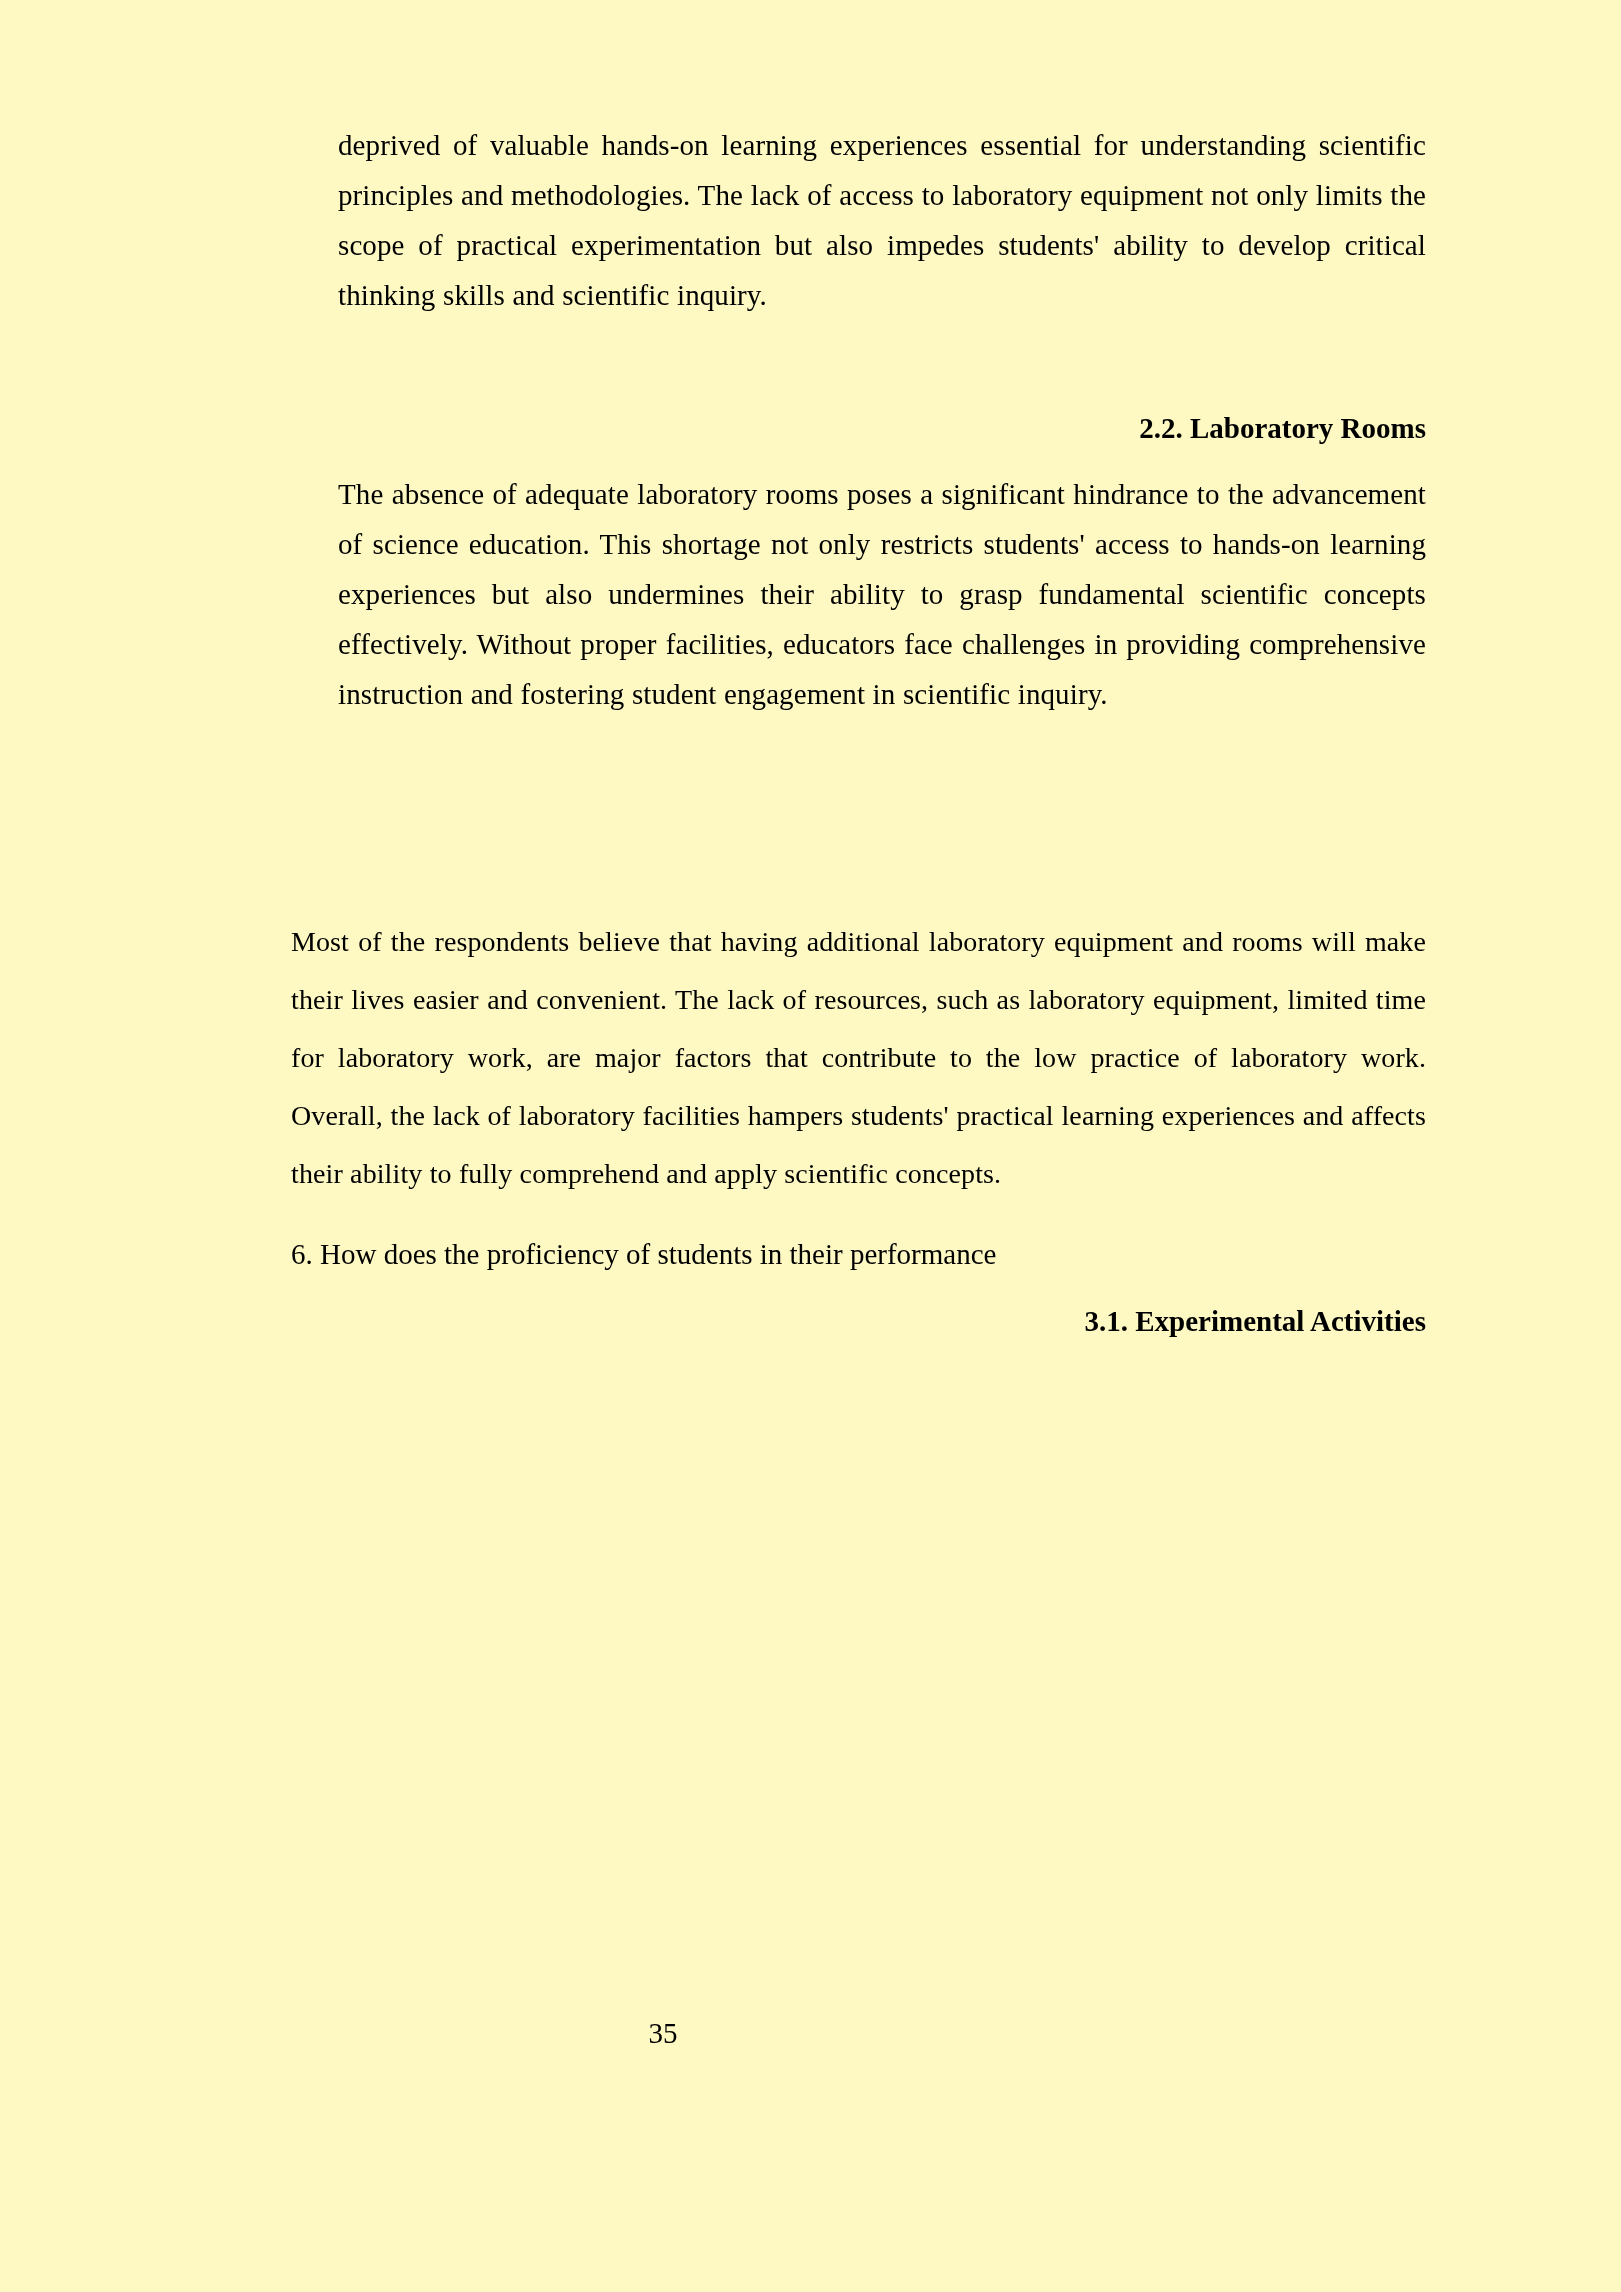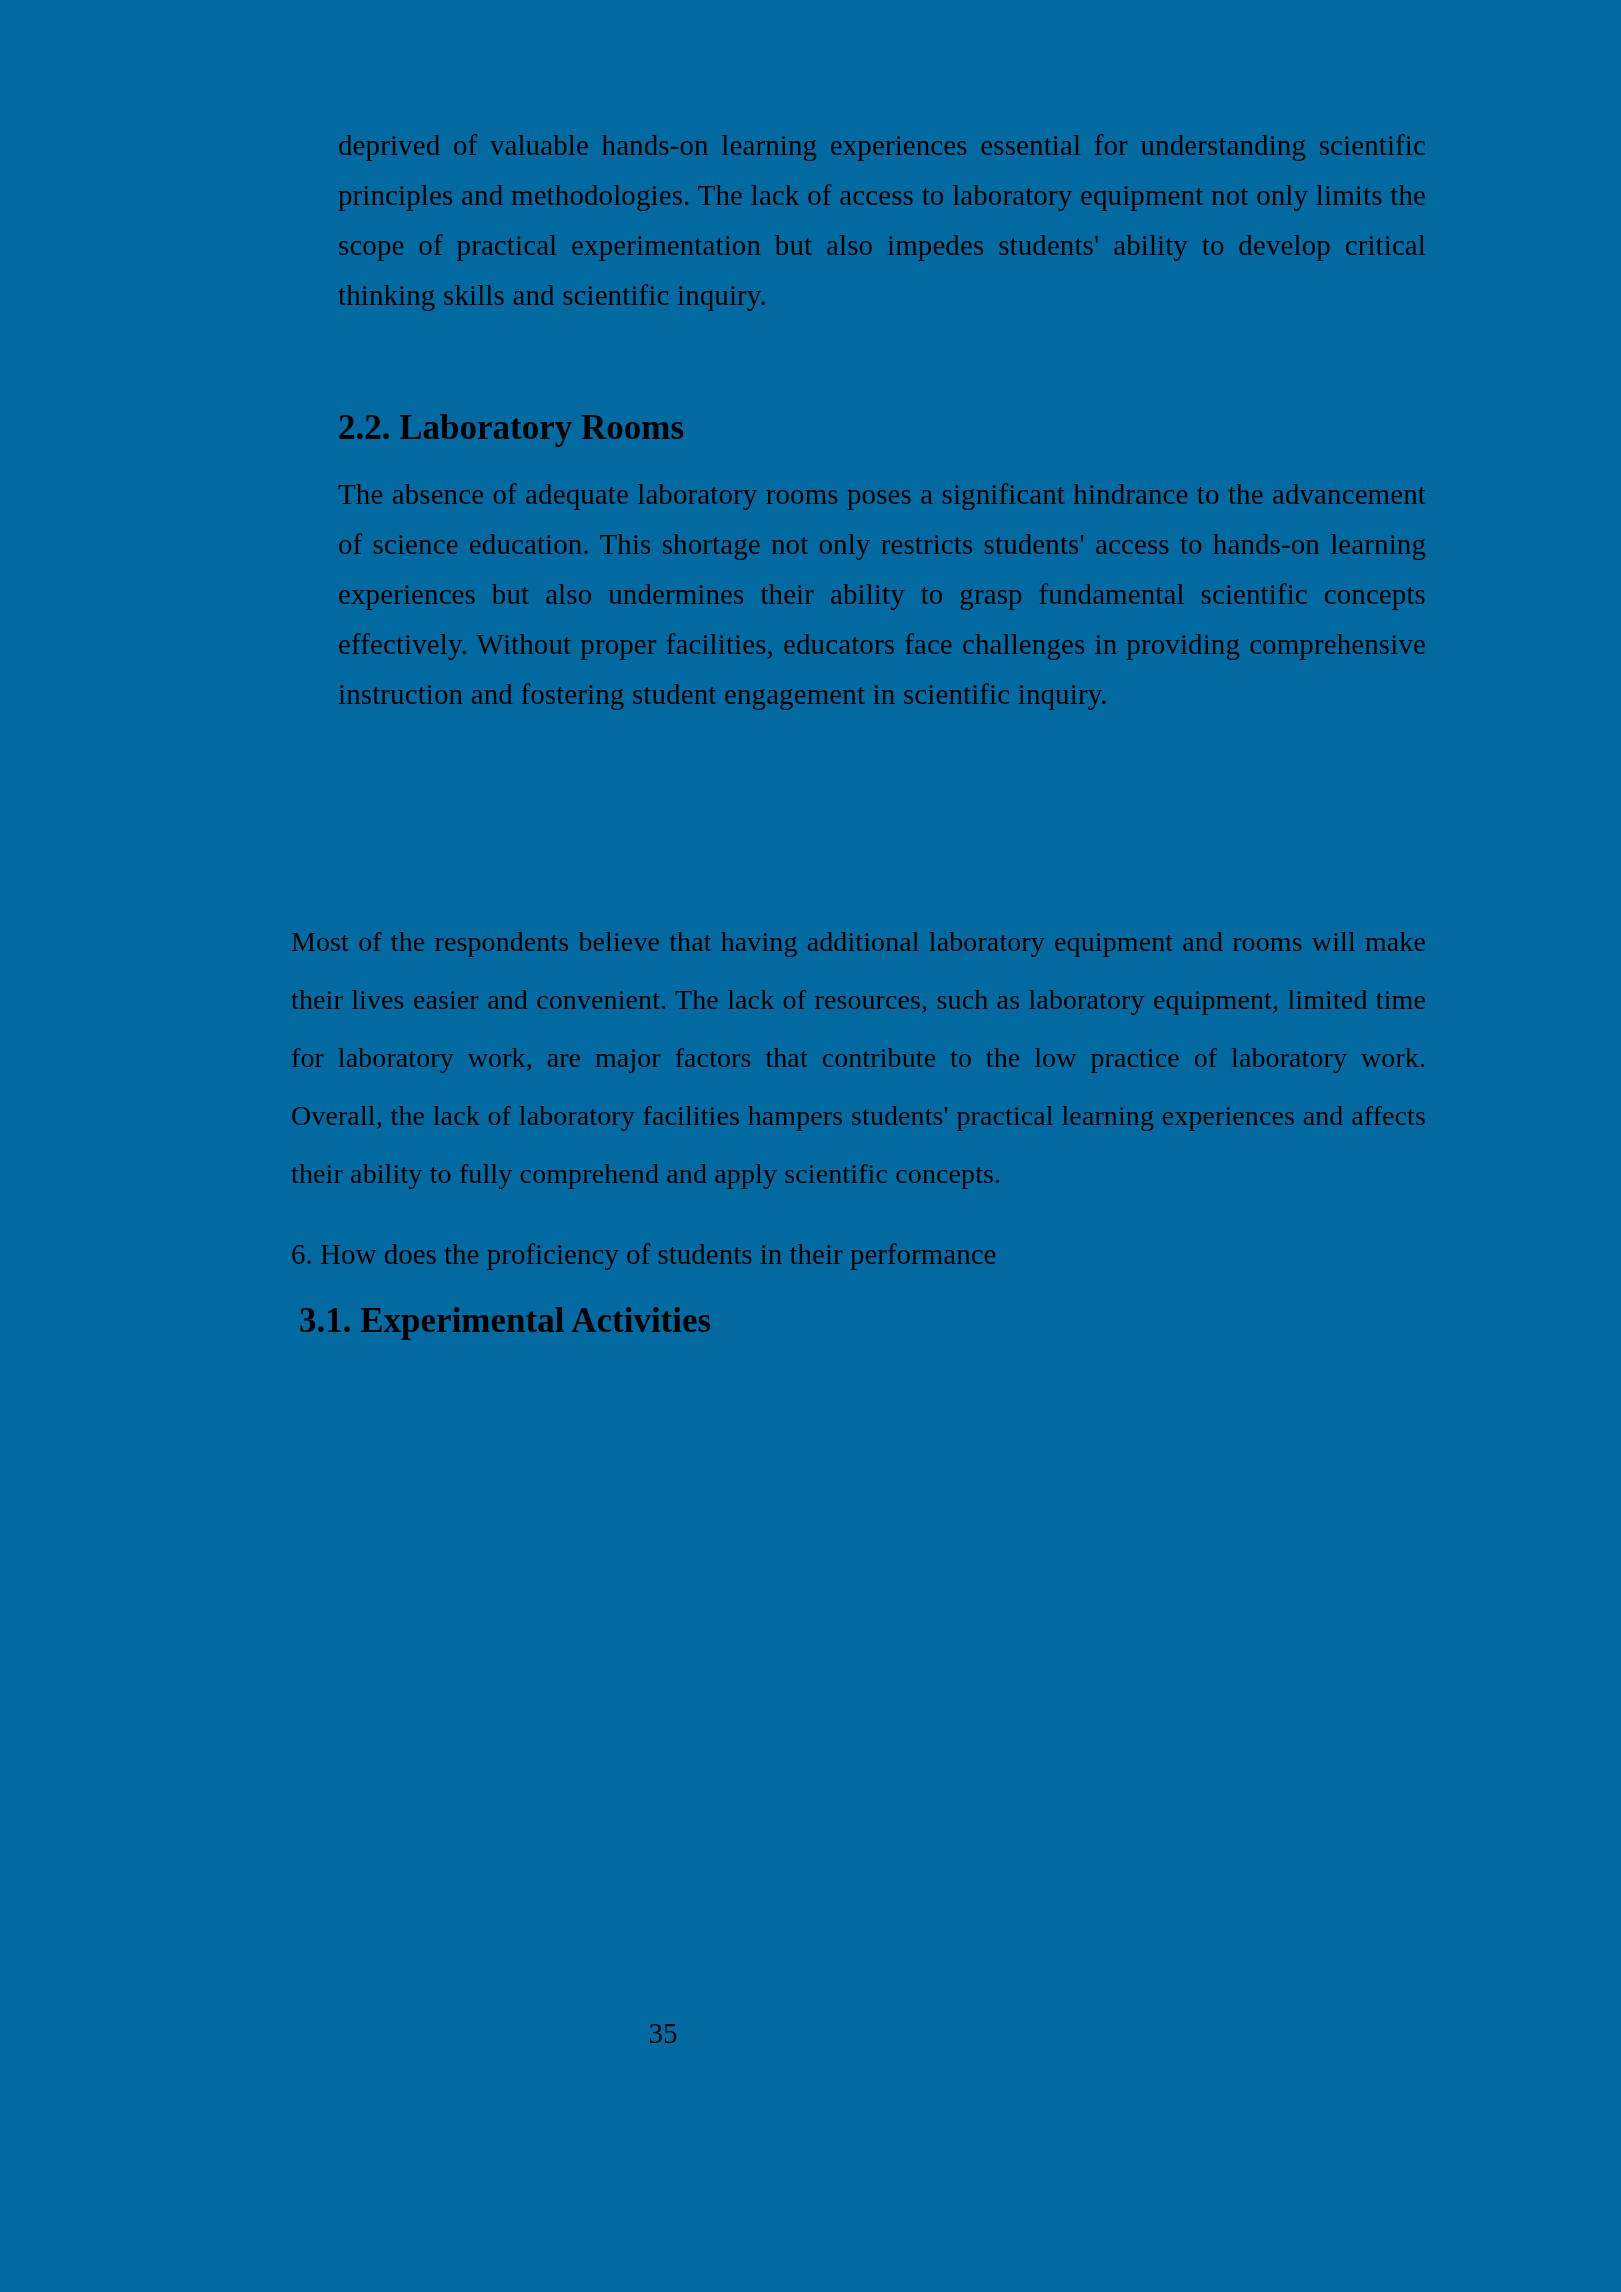--- a/index.html
+++ b/index.html
@@ -8,21 +8,21 @@
     background: #ffffff;
   }
   body {
     font-family: "Liberation Serif", "DejaVu Serif", serif;
     color: #000000;
   }
   .page {
     position: relative;
     width: 1621px;
     height: 2293px;
-    background: #0369a1;
+    background: #fef9c3;
     overflow: hidden;
     box-sizing: border-box;
   }
 
   
   .col-a {
     position: absolute;
     left: 338px;
     top: 0;
     width: 1088px;
@@ -44,23 +44,23 @@
     letter-spacing: 0.1px;
     word-spacing: 0.2px;
   }
   .para-narrow {
     font-size: 28px;
     line-height: 58px;
   }
   .heading {
     margin: 0;
     font-weight: bold;
-    font-size: 35px;
+    font-size: 29px;
     line-height: 50px;
-    text-align: left;
+    text-align: right;
   }
   .plainline {
     margin: 0;
     font-size: 29px;
     line-height: 50px;
     text-align: left;
   }
 
   
   .at-p1      { position: absolute; top: 120px;  left: 0; right: 0; }

